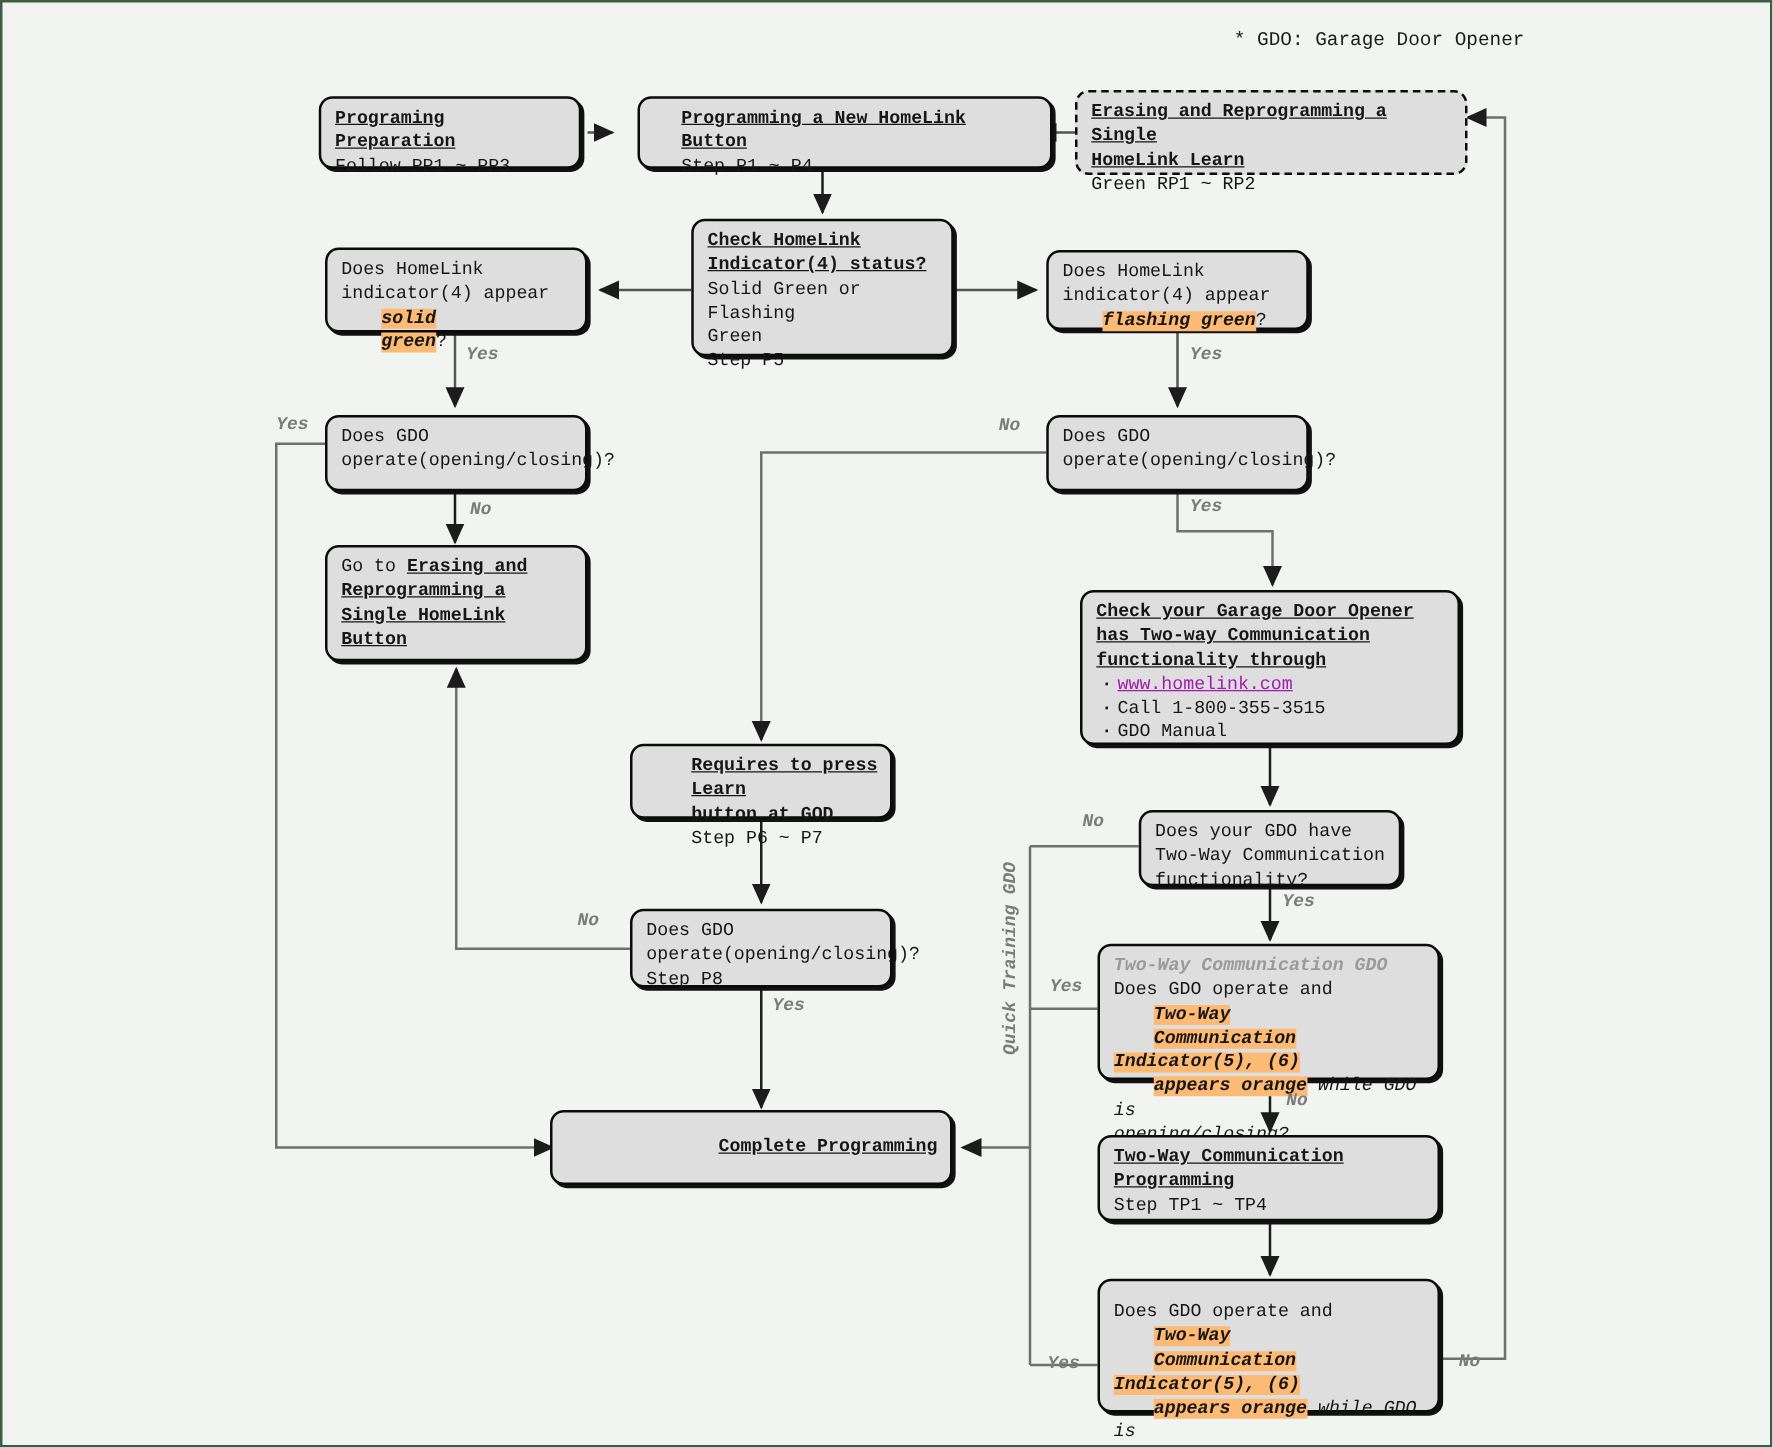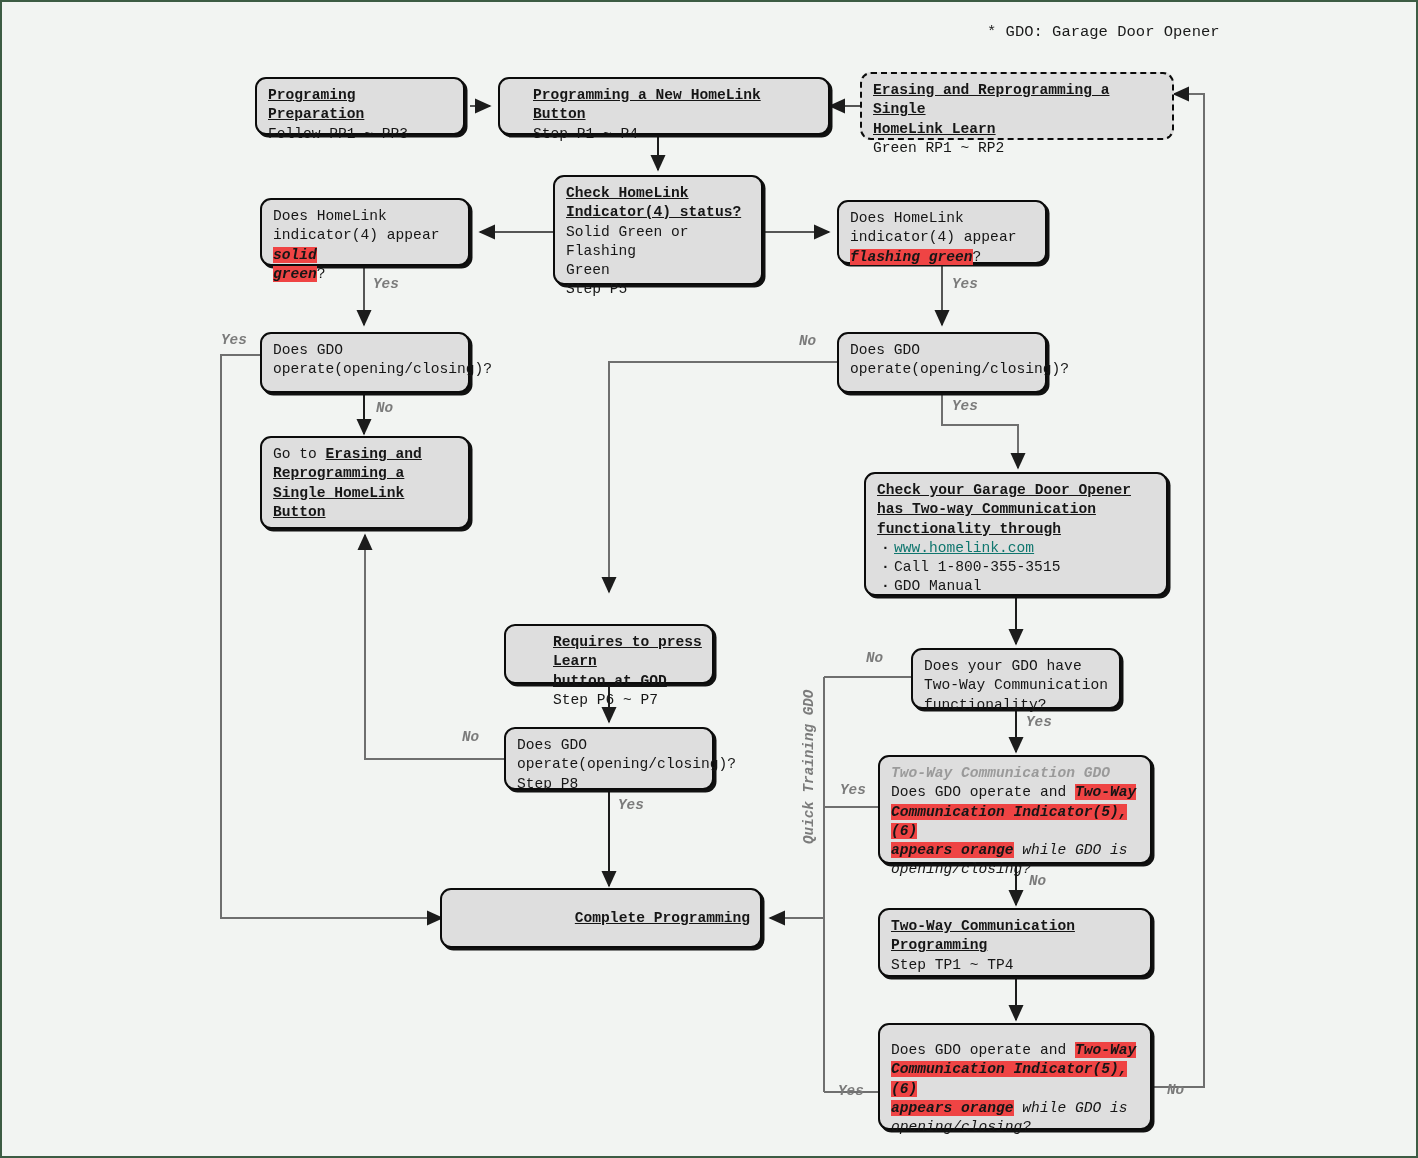--- a/index.html
+++ b/index.html
@@ -35,23 +35,23 @@
     font-size: 14.6px;
     line-height: 19.3px;
     color: #161616;
   }
   .node.dashed {
     border-style: dashed;
     border-width: 2.6px;
     box-shadow: none;
   }
   .ul { text-decoration: underline; font-weight: bold; }
-  .hl { background: #ef4444; font-style: italic; font-weight: bold; }
+  .hl { background: #fdba74; font-style: italic; font-weight: bold; margin-left: 32px; }
   .it { font-style: italic; }
-  .glink { color: #0f766e; text-decoration: underline; }
+  .glink { color: #a21caf; text-decoration: underline; }
   .ghead { color: #9a9a9a; font-style: italic; font-weight: bold; }
   .bullets { margin: 0; padding: 0 0 0 17px; list-style: none; }
   .bullets li { position: relative; }
   .bullets li:before {
     content: "\00b7";
     position: absolute;
     left: -13px;
     font-weight: bold;
   }
   .elabel {
@@ -136,21 +136,21 @@
     </g>
   </svg>
 
   <div class="note" style="left:985px; top:21px;">* GDO: Garage Door Opener</div>
 
   <div class="node" style="left:253px; top:75px; width:210px; height:58px;">
     <div class="ul">Programing Preparation</div>
     <div>Follow PP1 ~ PP3</div>
   </div>
 
-  <div class="node" style="left:496px; top:75px; width:332px; height:58px;padding-left:33px;">
+  <div class="node" style="left:508px; top:75px; width:332px; height:58px;padding-left:33px;">
     <div class="ul">Programming a New HomeLink Button</div>
     <div>Step P1 ~ P4</div>
   </div>
 
   <div class="node dashed" style="left:858px; top:70px; width:314px; height:68px;">
     <div class="ul">Erasing and Reprogramming a Single</div>
     <div class="ul">HomeLink Learn</div>
     <div>Green RP1 ~ RP2</div>
   </div>
 
@@ -195,21 +195,21 @@
     <div class="ul">Check your Garage Door Opener</div>
     <div class="ul">has Two-way Communication</div>
     <div class="ul">functionality through</div>
     <ul class="bullets">
       <li><span class="glink">www.homelink.com</span></li>
       <li>Call 1-800-355-3515</li>
       <li>GDO Manual</li>
     </ul>
   </div>
 
-  <div class="node" style="left:502px; top:622px; width:210px; height:60px;padding-left:47px;">
+  <div class="node" style="left:502px; top:593px; width:210px; height:60px;padding-left:47px;">
     <div class="ul">Requires to press Learn</div>
     <div class="ul">button at GOD</div>
     <div>Step P6 ~ P7</div>
   </div>
 
   <div class="node" style="left:502px; top:725px; width:210px; height:63px;">
     <div>Does GDO</div>
     <div>operate(opening/closing)?</div>
     <div>Step P8</div>
   </div>

